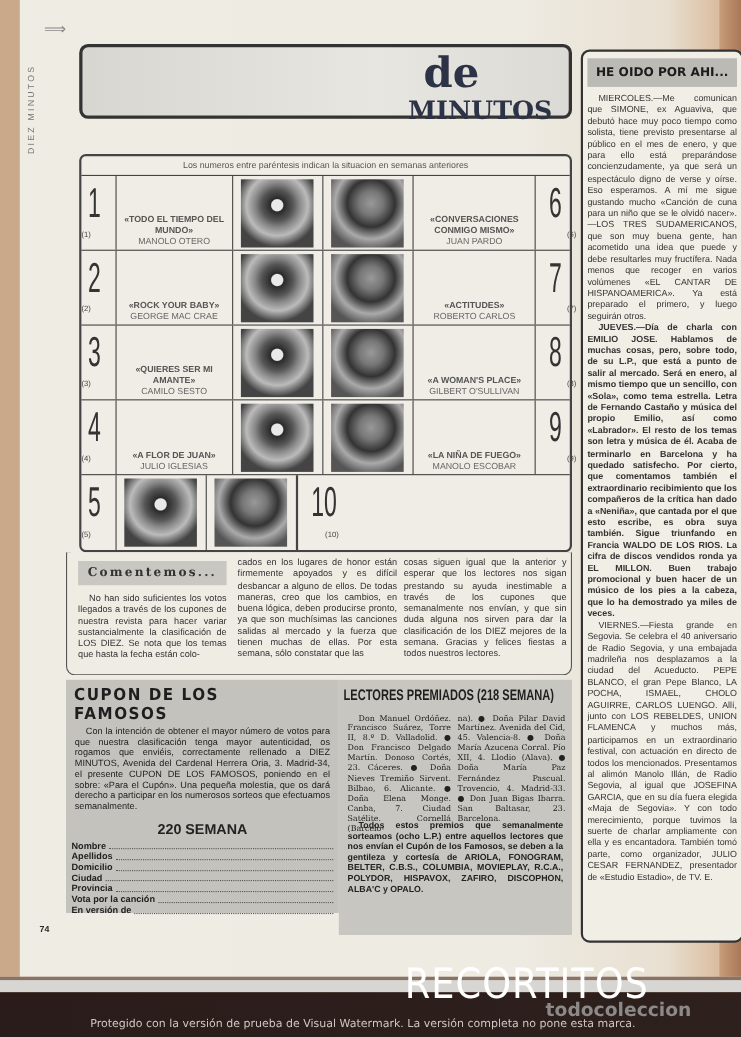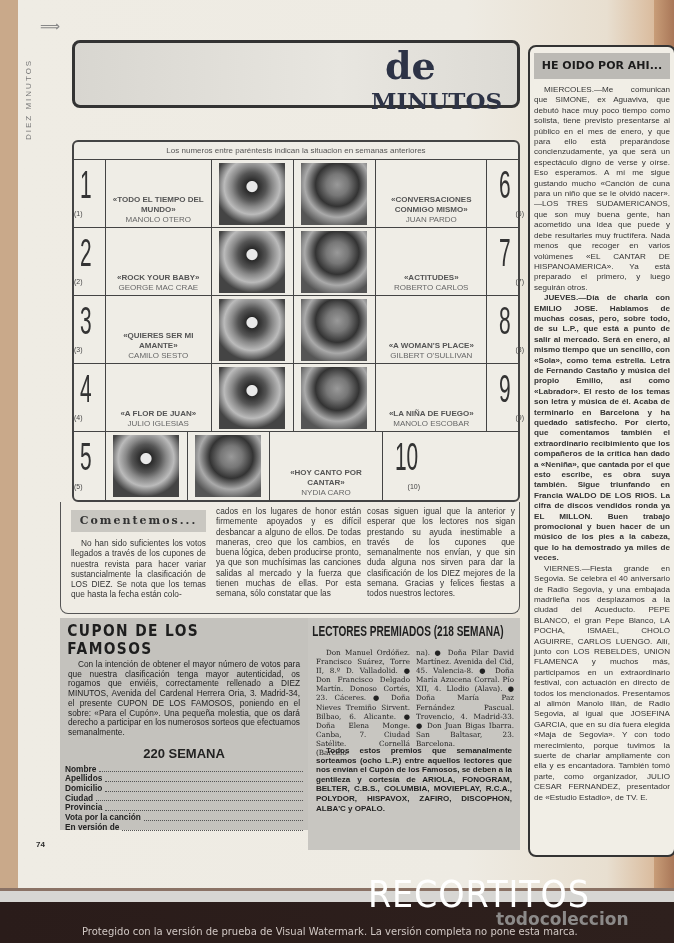--- a/index.html
+++ b/index.html
@@ -195,24 +195,20 @@
       <span class="prev">(5)</span>
     </div>
     <div class="photos">
       <div class="ph">
             <div class="photo"></div>
           </div>
       <div class="ph">
             <div class="photo b"></div>
           </div>
     </div>
-    <div class="song r">
-      <span class="t">«HOY CANTO POR CANTAR»</span>
-      <span class="a">NYDIA CARO</span>
-    </div>
     <div class="rank r">
       <span class="num">10</span>
       <span class="prev">(10)</span>
     </div>
   </div>
 </div>
 </div>
 
 <div class="com">
   <div class="com-title">Comentemos...</div>

